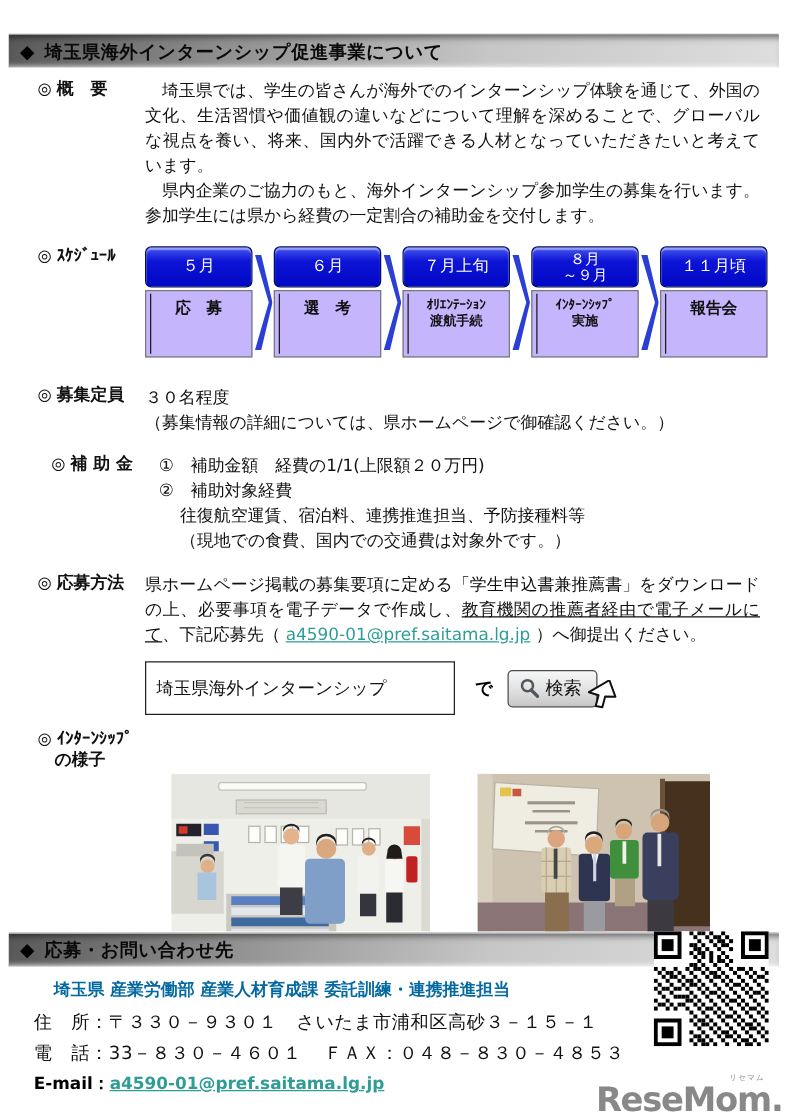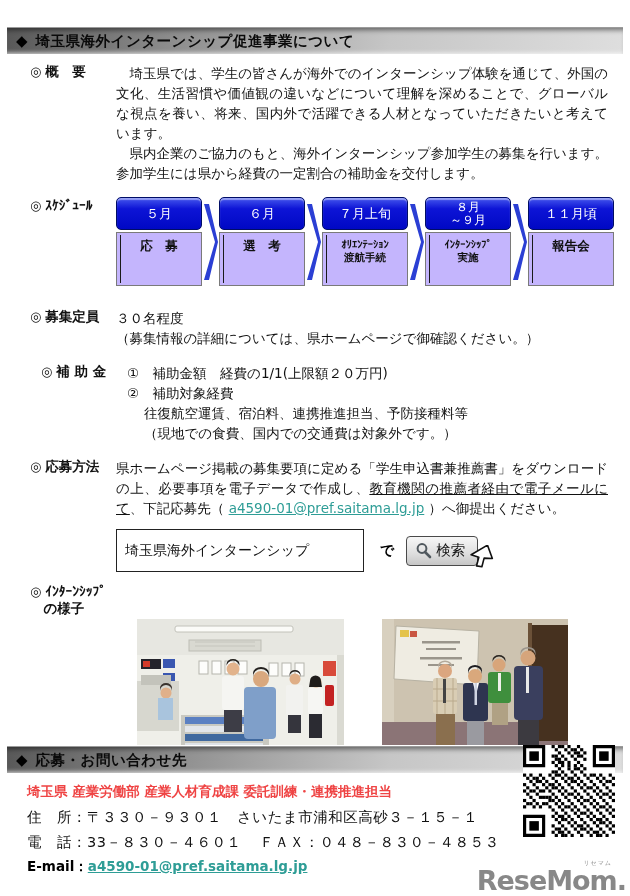--- a/index.html
+++ b/index.html
@@ -64,21 +64,21 @@
      font-family:inherit;}
   .cursor-icon{position:absolute;right:-17px;bottom:-9px;}
 
   
   .photos{margin-top:11px;}
   .photo-row{display:flex;align-items:flex-start;margin:2px 0 0 137px;gap:38px;}
   .photo{display:block;}
 
   
   .contact{position:absolute;left:0;right:0;bottom:0;height:123px;padding:10px 0 0 27px;box-sizing:border-box;}
-  .contact .dept{font-size:13.5px;font-weight:bold;color:#ef4444;margin-bottom:7px;}
+  .contact .dept{font-size:13.5px;font-weight:bold;color:#0369a1;margin-bottom:7px;margin-left:16px;}
   .contact .cline{font-size:14.5px;font-weight:normal;color:#111;margin-bottom:6px;letter-spacing:.5px;}
   .contact .email-line{font-size:13.5px;font-weight:bold;}
   .qr{position:absolute;right:15px;top:-28px;}
   .watermark{position:absolute;right:4px;bottom:2px;color:rgba(110,110,110,.82);
      font-weight:bold;font-size:27px;letter-spacing:-1px;line-height:1;}
   .watermark .wm-sub{position:absolute;top:-7px;right:14px;font-size:6px;letter-spacing:1px;
      color:rgba(130,130,130,.9);font-weight:normal;}
 </style>
 </head>
 <body>

